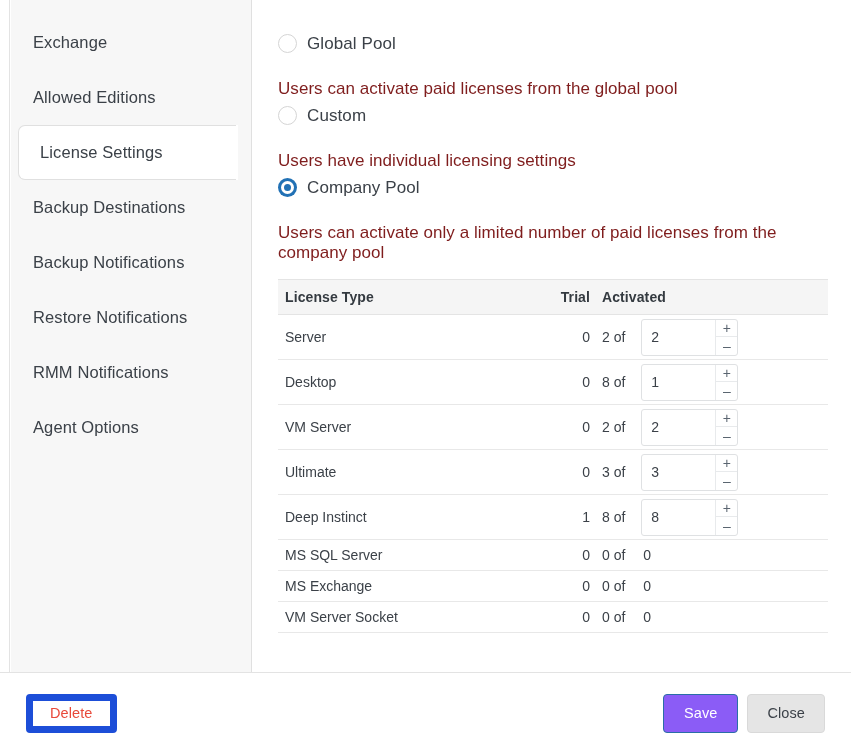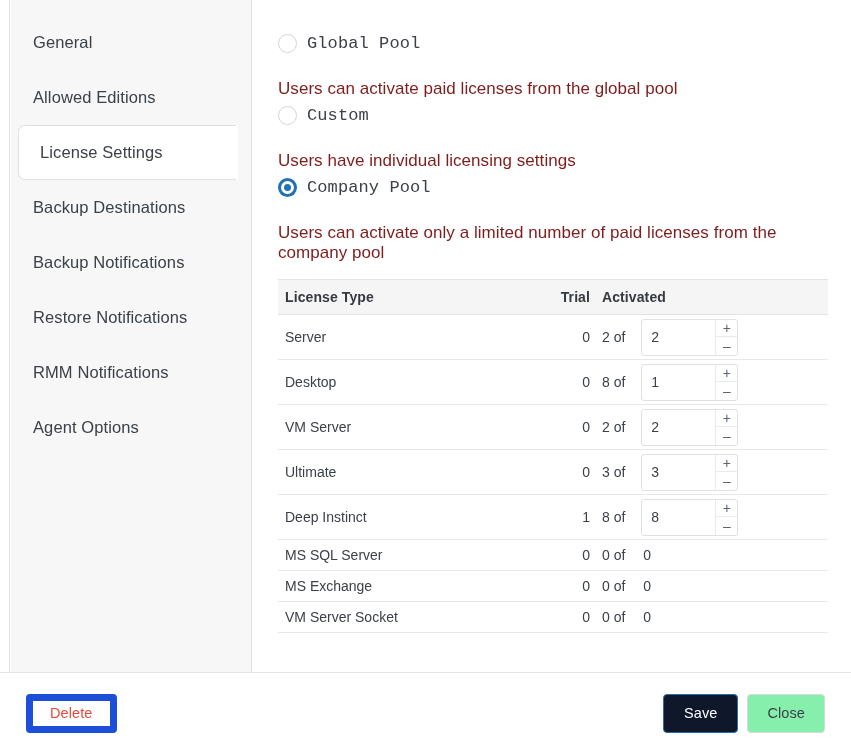--- a/index.html
+++ b/index.html
@@ -123,21 +123,20 @@
     position: absolute;
     left: 6px; top: 6px;
     width: 7px; height: 7px;
     border-radius: 50%;
     background: #2171b5;
   }
   .option-label {
     font-size: 17px;
     color: #3b4148;
     letter-spacing: .1px;
-    font-family: Liberation Mono, monospace;
   }
   .option-desc {
     font-size: 17px;
     color: #7f1d1d;
     margin: 22px 0 0 0;
     letter-spacing: .05px;
   }
   .option.spaced { margin-bottom: 16px; }
 
   
@@ -249,46 +248,46 @@
     line-height: 1;
     letter-spacing: .1px;
   }
   .btn-delete {
     color: #e8493a;
     background: #ffffff;
     border: 7px solid #1d4ed8;
   }
   .btn-save {
     color: #ffffff;
-    background: #0f172a;
+    background: #8b5cf6;
     border: 1px solid #2a6ea6;
     padding: 0 20px;
     font-weight: normal;
   }
   .btn-close {
     color: #3b4148;
-    background: #86efac;
+    background: #e5e5e5;
     border: 1px solid #d9d9d9;
     padding: 0 19px;
   }
   .footer-spacer { flex: 1 1 auto; }
   .footer-right { display: flex; gap: 9px; align-items: center; }
 </style>
 </head>
 <body>
 
 <div id="app">
 
   <div class="gutter-strip"></div>
 
   <div class="dialog-body">
 
     <nav class="sidebar" id="sidebar">
         <div class="nav-item">
-          <span class="nav-label">General</span>
+          <span class="nav-label">Exchange</span>
         </div>
         <div class="nav-item">
           <span class="nav-label">Allowed Editions</span>
         </div>
         <div class="nav-item active">
           <span class="nav-label">License Settings</span>
         </div>
         <div class="nav-item">
           <span class="nav-label">Backup Destinations</span>
         </div>

